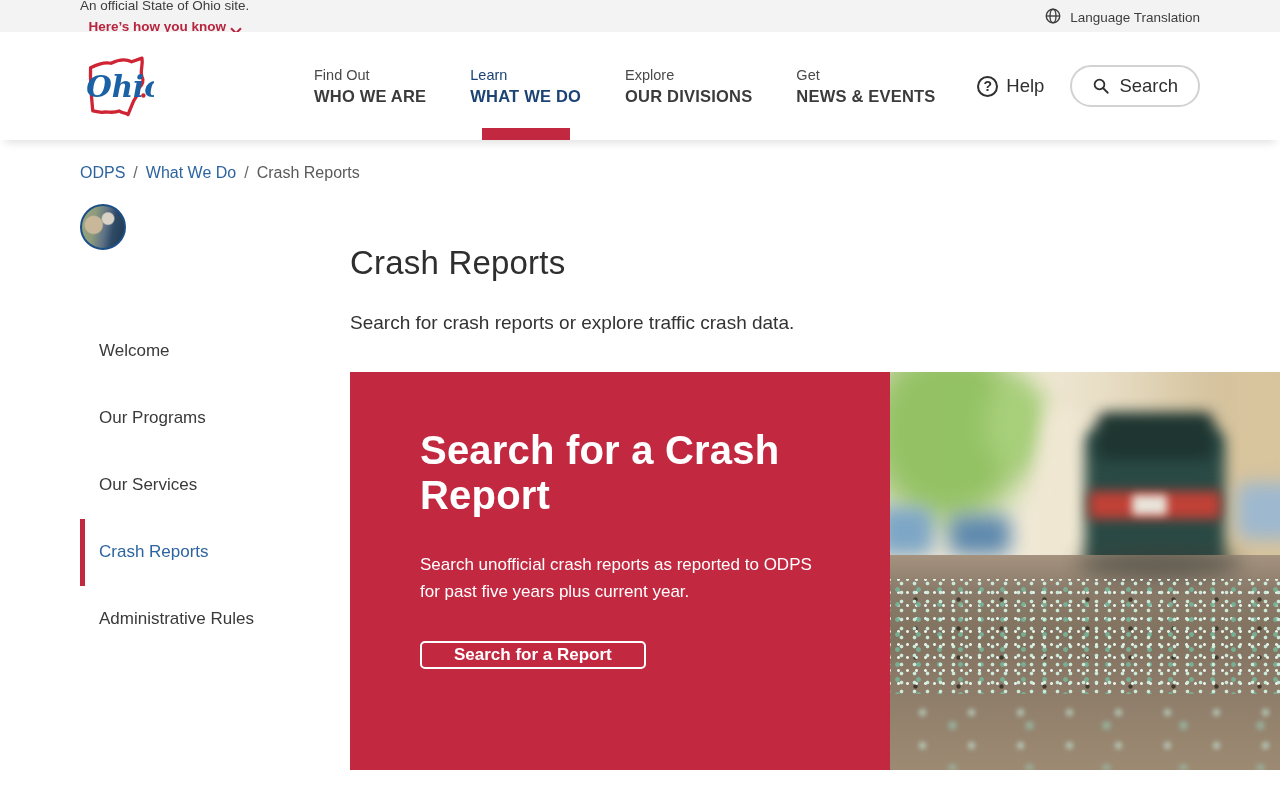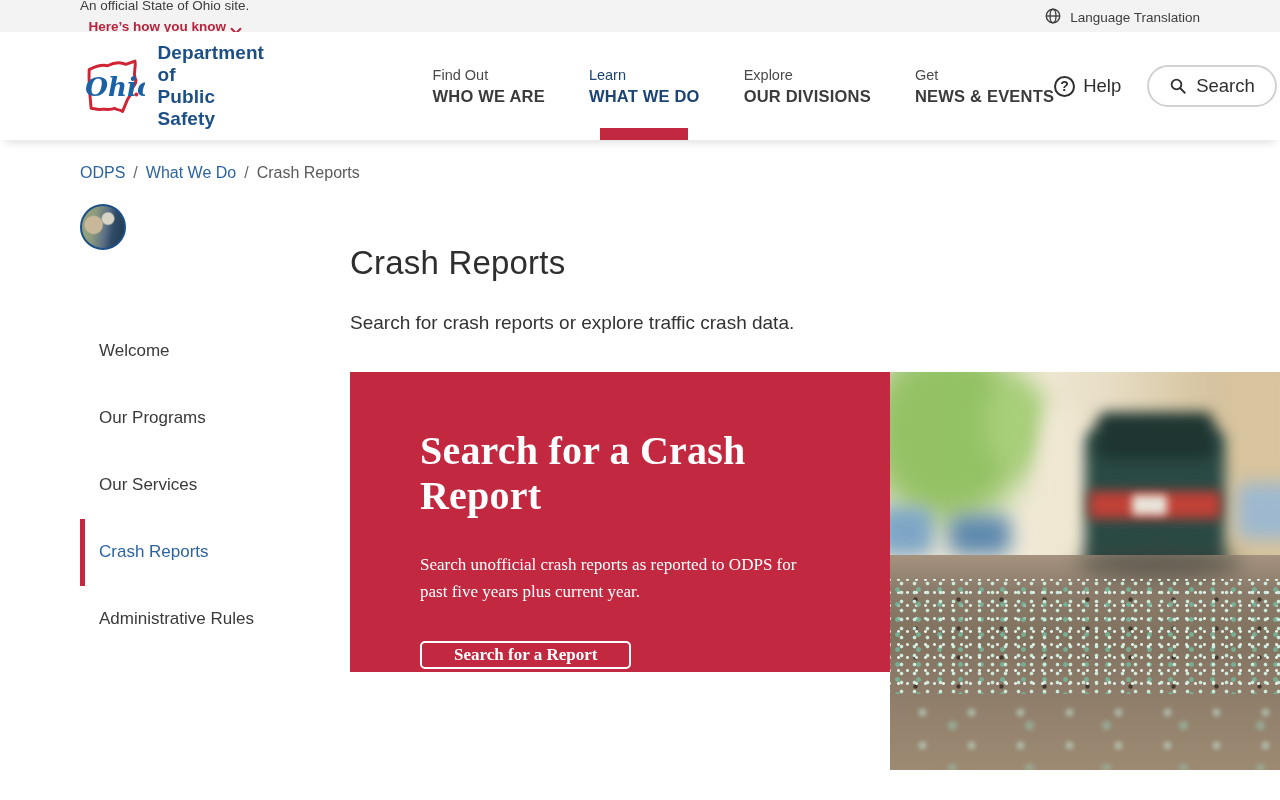--- a/index.html
+++ b/index.html
@@ -84,21 +84,21 @@
   .side-item.active { color:#2d649f; }
   .side-item.active::before {
     content:""; position:absolute; left:0; top:-4px; bottom:-4px; width:5px; background:#c22941;
   }
 
   
   .main { flex:1; padding-left:80px; }
   .page-title { font-size:33px; font-weight:400; color:#2e2e2e; margin-top:44px; letter-spacing:0.2px; }
   .page-subtitle { font-size:19px; color:#333; margin-top:30px; }
 
-  .card { display:flex; margin-top:38px; width:930px; height:300px;font-family:Liberation Serif, serif; }
+  .card { display:flex; margin-top:38px; width:930px; height:398px; }
   .card-red { width:540px; background:#c22941; color:#fff; padding:56px 70px 0; }
   .card-heading { font-size:40px; font-weight:700; line-height:1.13; letter-spacing:0.2px; }
   .card-body { font-size:17px; line-height:1.55; margin-top:34px; max-width:400px; }
   .card-btn {
     margin-top:36px; background:transparent; border:2px solid #fff; border-radius:5px;
     color:#fff; font-size:17px; font-weight:700; font-family:inherit;
     padding:2px 32px; cursor:pointer;
   }
 
   
@@ -169,24 +169,20 @@
 <div class="header">
   <a class="logo">
     <svg width="74" height="66" viewBox="0 0 100 90">
       <path d="M14 20 C 24 15, 34 12, 42 14 C 52 9, 62 8, 70 12 L 84 7
                C 86 17, 81 24, 84 32 C 88 39, 83 45, 79 49 C 81 57, 74 61, 72 67
                L 65 84 C 61 80, 57 83, 53 79 C 45 83, 35 79, 29 81 L 17 79
                C 15 59, 13 40, 14 20 Z" fill="none" stroke="#cf2434" stroke-width="4.5" stroke-linejoin="round"></path>
       <text x="8" y="60" font-size="40" font-style="italic" font-weight="700" fill="#1a61a5">Ohio</text>
       <circle cx="86" cy="58" r="3" fill="#cf2434"></circle>
     </svg>
-    <div class="logo-name">
-      <div>Department of</div>
-      <div>Public Safety</div>
-    </div>
   </a>
 
   <nav class="nav">
     <div class="nav-item">
       <span class="nav-eyebrow">Find Out</span>
       <span class="nav-label">WHO WE ARE</span>
     </div>
     <div class="nav-item active">
       <span class="nav-eyebrow">Learn</span>
       <span class="nav-label">WHAT WE DO</span>

